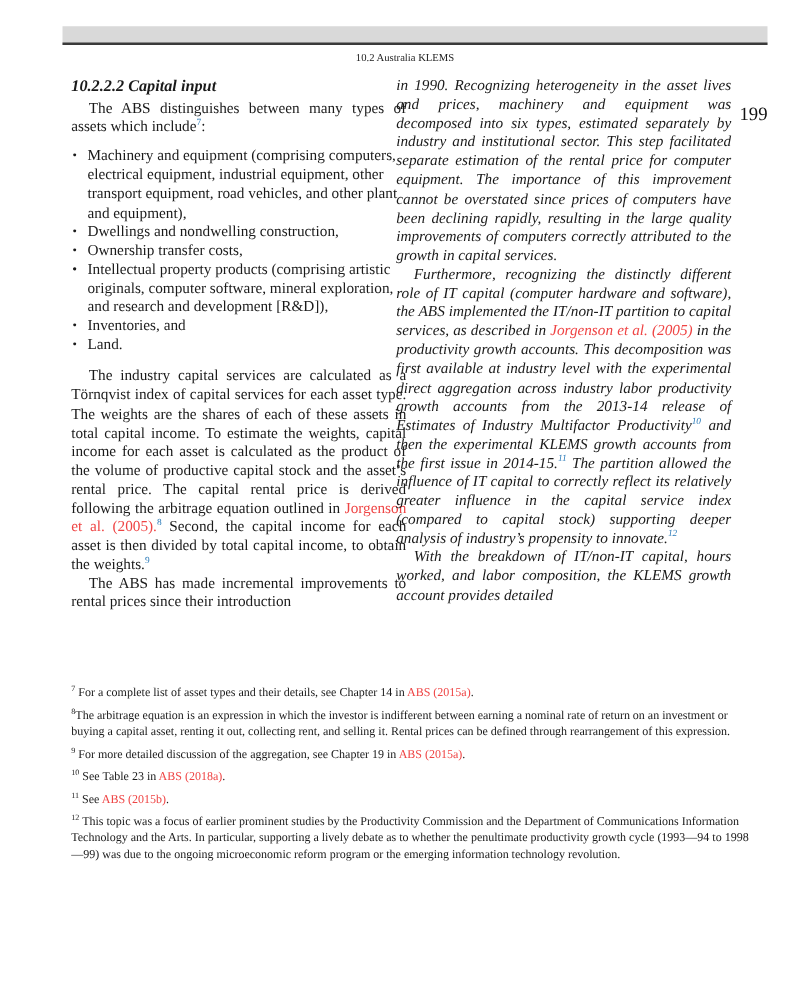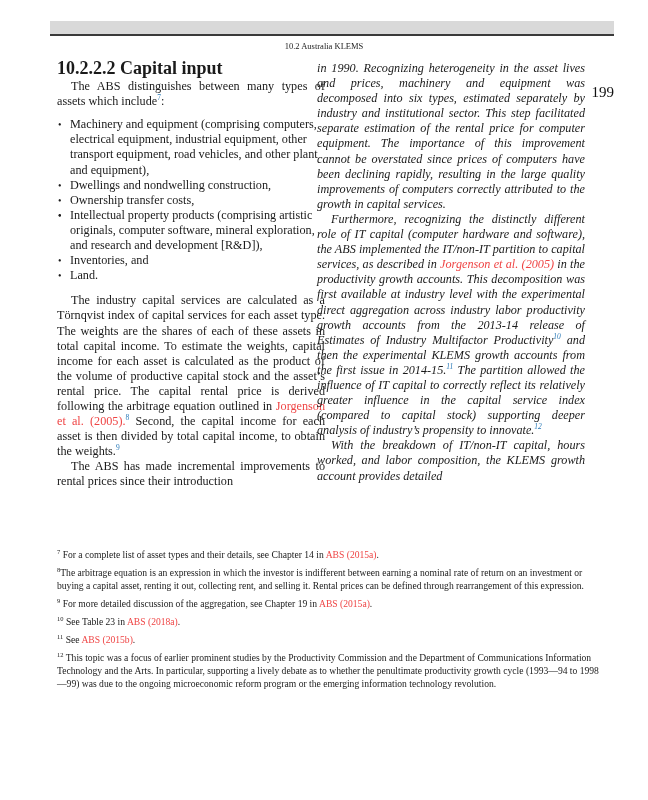--- a/index.html
+++ b/index.html
@@ -10,21 +10,21 @@
   .running-head { position: absolute; left: 0; top: 38px; width: 648px; height: 16px; }
   .running-title { position: absolute; left: 0; width: 648px; text-align: center;
                    font-size: 8.5px; top: 3px; color: #222; }
   .page-number { position: absolute; right: 34px; top: -2px; font-size: 15px; color: #111; margin-top: 48px; }
 
   .col { position: absolute; top: 61px; width: 268px; font-size: 12.2px; line-height: 15.1px; }
   .col-left { left: 57px; }
   .col-right { left: 317px; font-style: italic; }
   p { margin: 0; text-align: justify; }
   .indent { text-indent: 14px; }
-  .section-heading { font-weight: bold; font-size: 18px; margin: 0 0 3px 0; }
+  .section-heading { font-weight: bold; font-style: italic; font-size: 13px; margin: 0 0 3px 0; }
   ul.assets { margin: 8px 0 10px 0; padding: 0; list-style: none; }
   ul.assets li { position: relative; padding-left: 13px; text-align: left; }
   ul.assets li .bullet { position: absolute; left: 1px; top: 0; font-size: 10px; }
   .link { color: #ef4444; }
   sup.fn { font-size: 7.5px; color: #2a7ab8; vertical-align: 5px; line-height: 0; }
 
   .footnotes { position: absolute; left: 57px; top: 548px; width: 542px; font-size: 9.6px; line-height: 13px; }
   .footnote { margin: 0 0 5px 0; text-align: left; }
   .footnote sup { font-size: 6.5px; vertical-align: 4px; line-height: 0; }
 </style>

